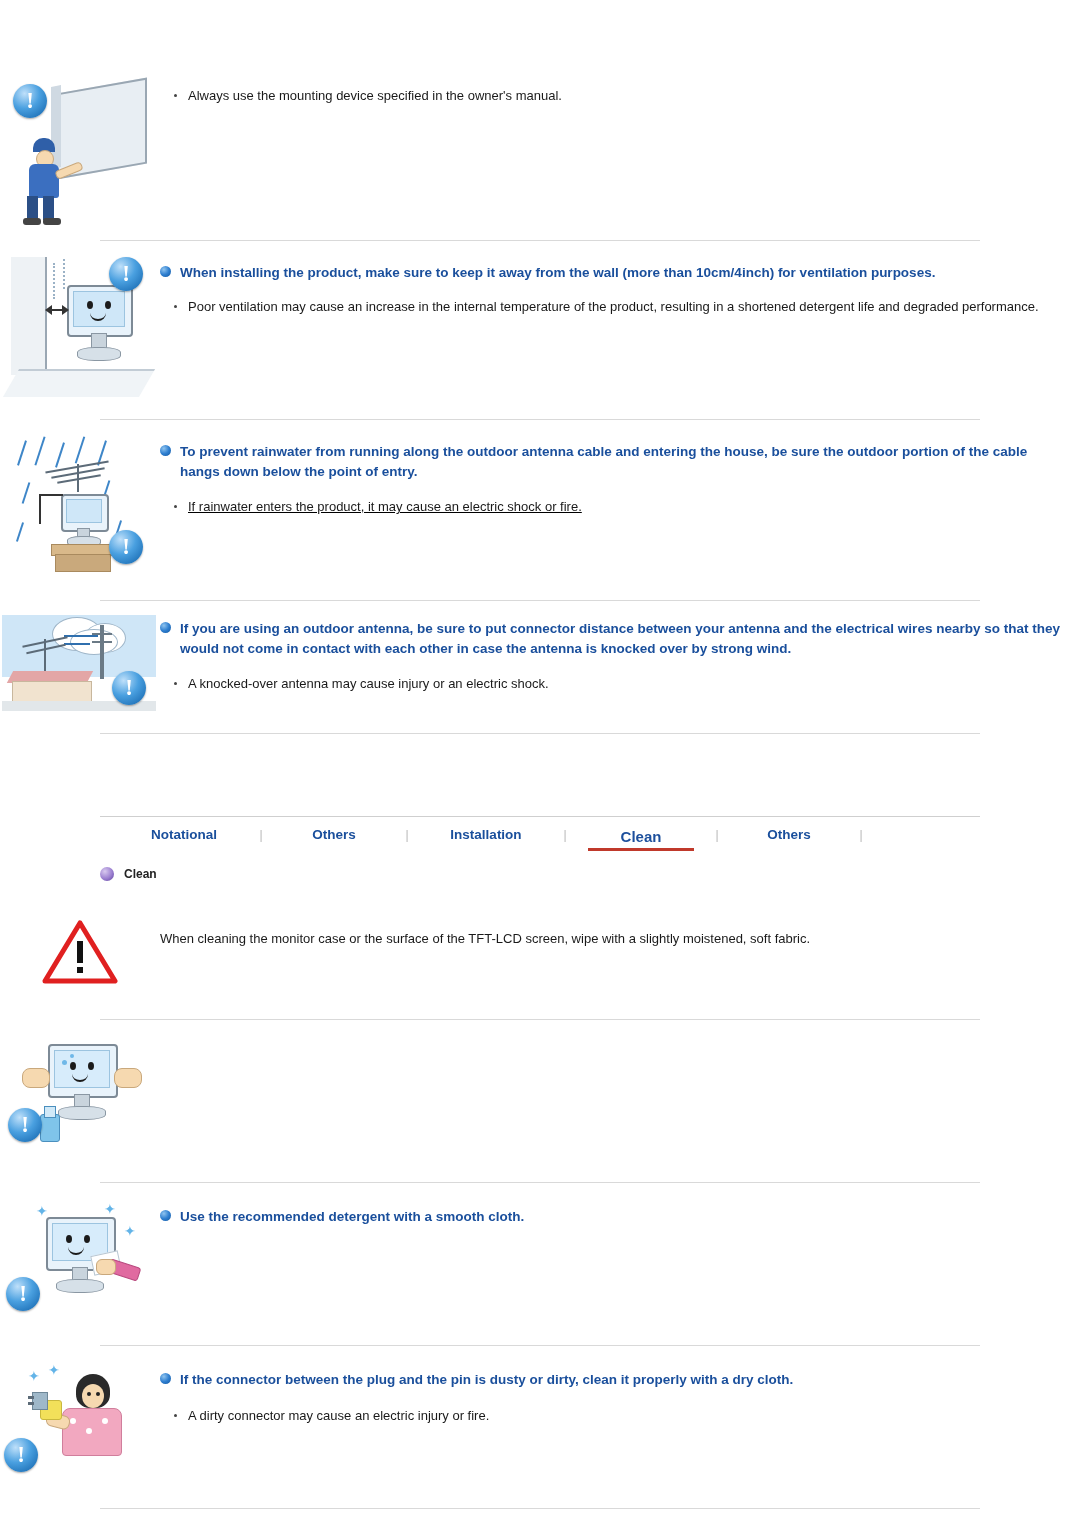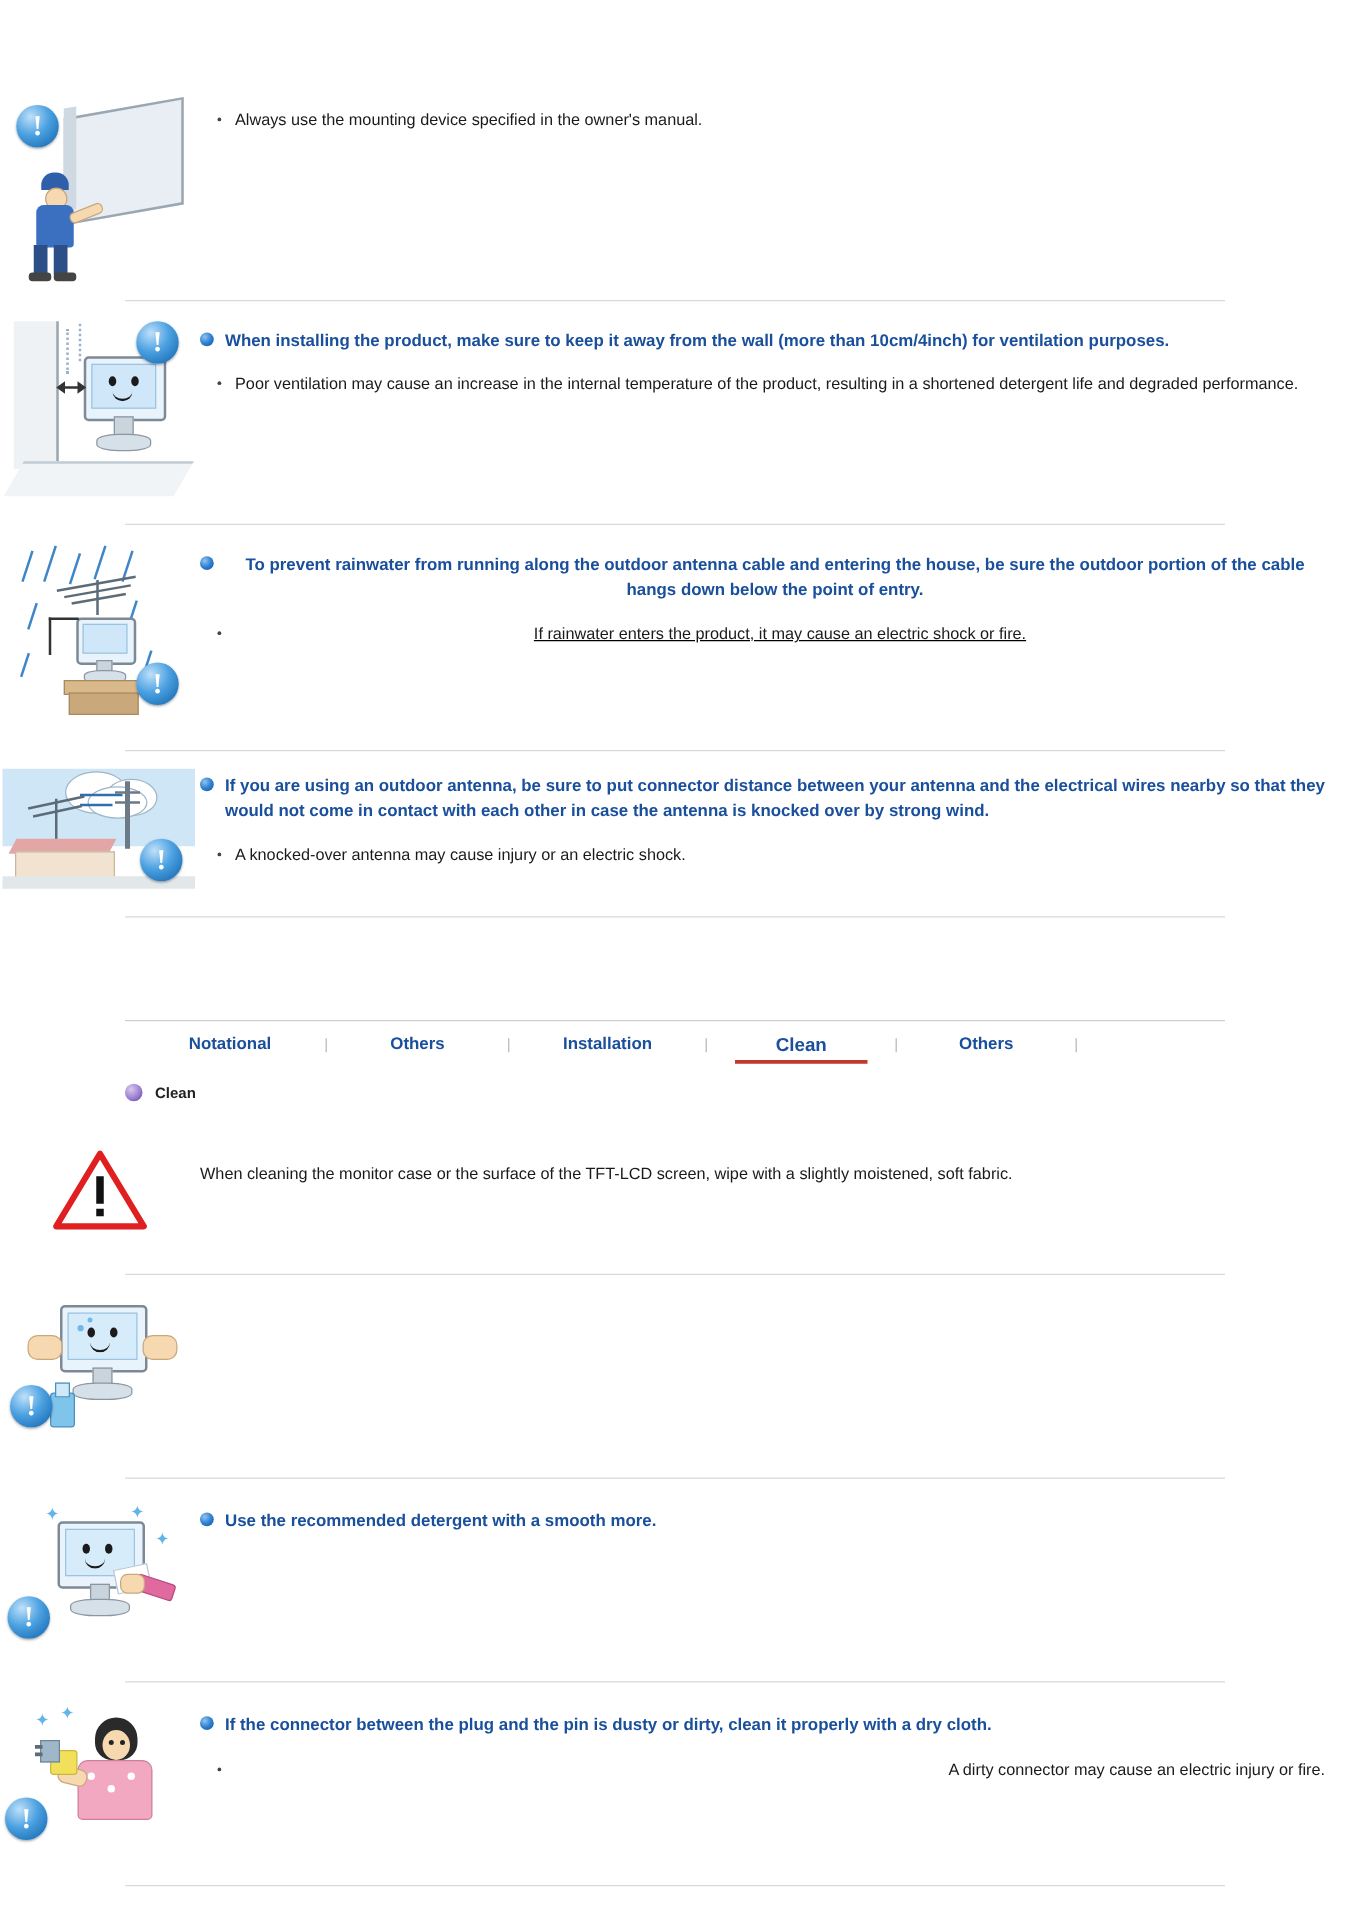--- a/index.html
+++ b/index.html
@@ -317,21 +317,21 @@
 
         <div style="position:absolute;left:34px;top:58px;width:24px;height:2px;background:#333;"></div>
         <div style="position:absolute;left:34px;top:58px;width:2px;height:30px;background:#333;"></div>
 
         <div style="position:absolute;left:46px;top:108px;width:62px;height:10px;background:#d9b98a;border:1px solid #a98a5e;"></div>
         <div style="position:absolute;left:50px;top:118px;width:54px;height:16px;background:#c9a97c;border:1px solid #a98a5e;"></div>
 
         <div class="excl-icon" style="left:104px;top:94px;">!</div>
       </div>
     </div>
-    <div class="text-col" style="padding-top:6px;text-align:center;">
+    <div class="text-col" style="padding-top:6px;">
       <div class="heading">
         <span class="bullet-blue"></span>
         <span>To prevent rainwater from running along the outdoor antenna cable and entering the house, be sure the outdoor portion of the cable hangs down below the point of entry.</span>
       </div>
       <ul class="items" style="margin-top:16px;text-decoration:underline;">
         <li>If rainwater enters the product, it may cause an electric shock or fire.</li>
       </ul>
     </div>
   </div>
 
@@ -475,21 +475,21 @@
         <div style="position:absolute;left:92px;top:54px;width:26px;height:18px;background:#ffffff;border:1px solid #b8c6d2;transform:rotate(-12deg);"></div>
         <div style="position:absolute;left:108px;top:64px;width:30px;height:12px;background:#e06aa0;border:1px solid #b8497e;transform:rotate(18deg);border-radius:3px;"></div>
         <div style="position:absolute;left:96px;top:60px;width:18px;height:14px;background:#f6d9b0;border:1px solid #c9a87c;border-radius:6px;"></div>
 
         <div class="excl-icon" style="left:6px;top:78px;">!</div>
       </div>
     </div>
     <div class="text-col" style="padding-top:8px;">
       <div class="heading">
         <span class="bullet-blue"></span>
-        <span>Use the recommended detergent with a smooth more.</span>
+        <span>Use the recommended detergent with a smooth cloth.</span>
       </div>
     </div>
   </div>
 
   <div class="divider" style="margin-top:26px;"></div>
 
   <div class="section" style="padding-top:16px;">
     <div class="icon-col" style="height:120px;">
       <div style="position:relative;width:160px;height:120px;">
         <span class="sparkle" style="left:28px;top:6px;">✦</span>
@@ -507,21 +507,21 @@
 
         <div style="position:absolute;left:46px;top:52px;width:22px;height:12px;background:#f6d9b0;border:1px solid #c9a87c;border-radius:6px;transform:rotate(14deg);"></div>
         <div style="position:absolute;left:40px;top:38px;width:20px;height:18px;background:#f2e05a;border:1px solid #c9b83e;border-radius:3px;"></div>
         <div style="position:absolute;left:32px;top:30px;width:14px;height:16px;background:#9fb8c9;border:1px solid #6e8798;"></div>
         <div style="position:absolute;left:28px;top:34px;width:6px;height:3px;background:#5c6b78;"></div>
         <div style="position:absolute;left:28px;top:40px;width:6px;height:3px;background:#5c6b78;"></div>
 
         <div class="excl-icon" style="left:4px;top:76px;">!</div>
       </div>
     </div>
-    <div class="text-col" style="padding-top:8px;text-align:right;">
+    <div class="text-col" style="padding-top:8px;">
       <div class="heading">
         <span class="bullet-blue"></span>
         <span>If the connector between the plug and the pin is dusty or dirty, clean it properly with a dry cloth.</span>
       </div>
       <ul class="items" style="margin-top:16px;">
         <li>A dirty connector may cause an electric injury or fire.</li>
       </ul>
     </div>
   </div>
 

